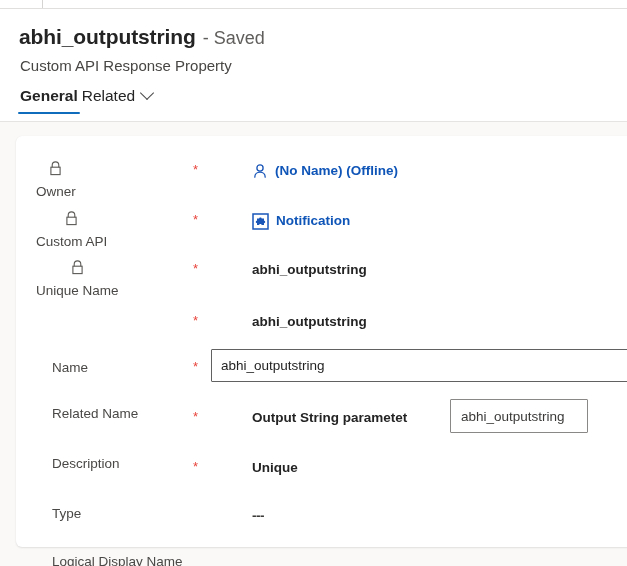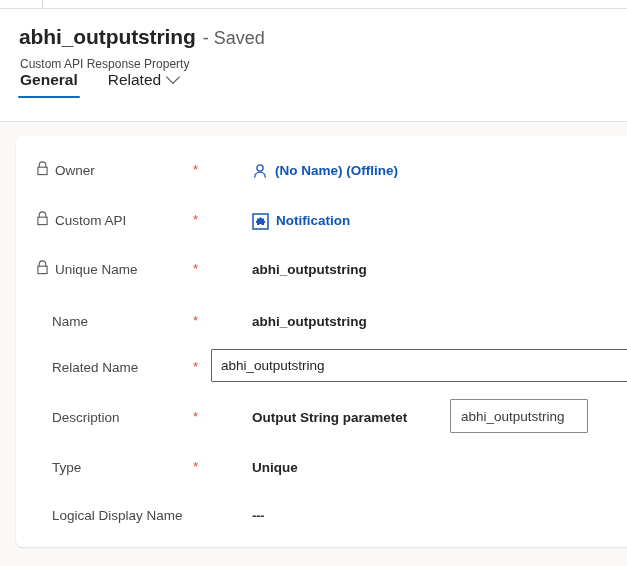--- a/index.html
+++ b/index.html
@@ -59,32 +59,31 @@
   }
   .saved-state {
     font-size: 18px;
     color: #605e5c;
     font-weight: 400;
   }
   .entity-subtitle {
     position: absolute;
     left: 20px;
     top: 48px;
-    font-size: 12px;
+    font-size: 15px;
     color: #484644;
   }
 
   
   .tabstrip {
     position: absolute;
     left: 18px;
-    top: 62px;
+    top: 78px;
     display: flex;
     align-items: flex-start;
-    gap: 26px;
   }
   .tab {
     position: relative;
     padding: 0 2px 9px 2px;
     font-size: 15.5px;
     color: #242424;
     cursor: pointer;
     white-space: nowrap;
     display: flex;
     align-items: center;
@@ -127,28 +126,30 @@
   .field-row {
     position: absolute;
     left: 0;
     width: 100%;
     height: 30px;
   }
   .field-label {
     position: absolute;
     top: 0;
     display: flex;
+    align-items: center;
     gap: 6px;
     font-size: 13.5px;
     color: #4a4846;
     line-height: 20px;
     white-space: nowrap;
+    flex-direction: column;
   }
   .field-label.locked { left: 20px; }
-  .field-label.plain  { left: 36px; }
+  .field-label.plain  { left: 36px; margin-top: 46px; }
 
   .lock-icon { display: block; }
 
   .req-star {
     position: absolute;
     left: 177px;
     top: 1px;
     color: #e8443c;
     font-size: 13px;
     line-height: 16px;

